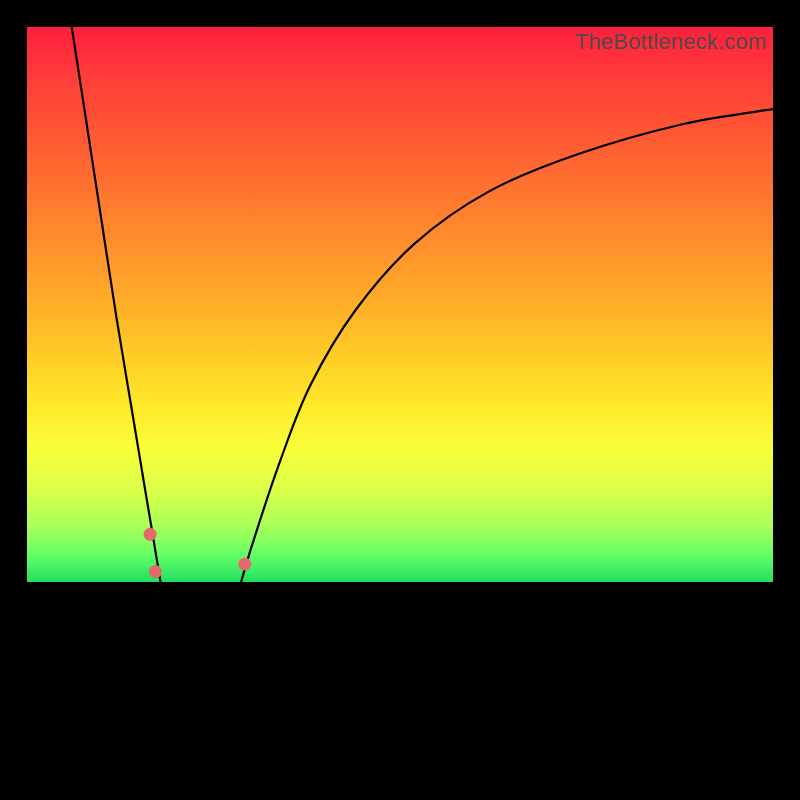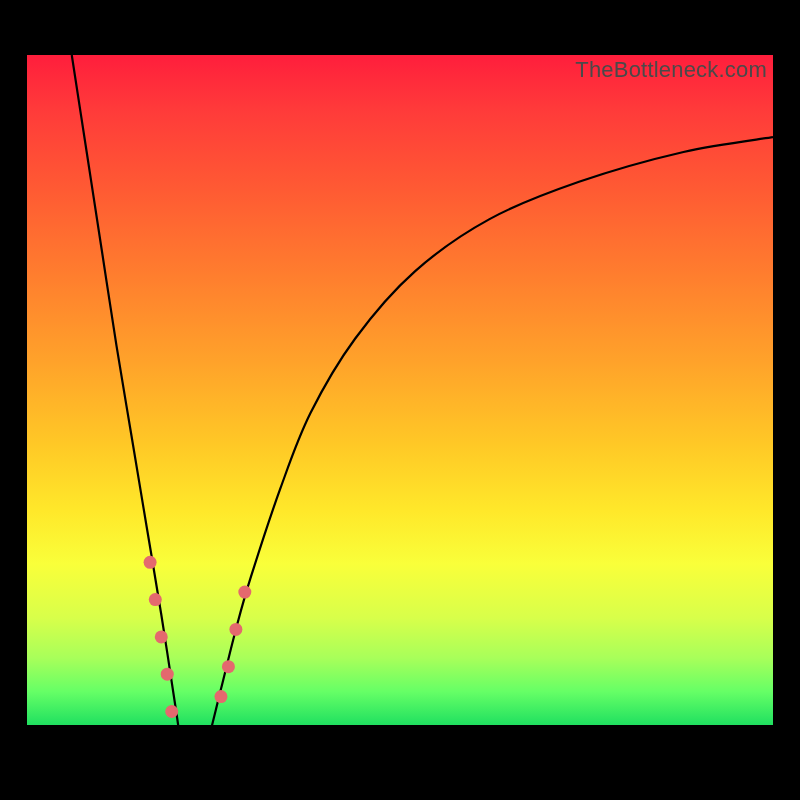--- a/index.html
+++ b/index.html
@@ -15,38 +15,37 @@
     position: absolute;
     left: 0; top: 0;
     width: 800px; height: 800px;
     background: #000;
   }
   .plot {
     position: absolute;
     left: 27px;
     top: 27px;
     width: 746px;
-    height: 670px;
+    height: 555px;
     
     background: linear-gradient(to bottom,
       #ff1e3c 0%,
       #ff3a3a 8%,
       #ff5a33 20%,
       #ff7e2e 33%,
       #ffa32a 46%,
       #ffc826 58%,
       #ffe82a 68%,
       #f9ff3a 76%,
       #d8ff4a 84%,
       #a8ff5a 90%,
       #66ff66 95%,
       #20e060 100%
     );
     overflow: hidden;
-    margin-top: 28px;
   }
   .watermark {
     position: absolute;
     top: 2px;
     right: 6px;
     color: #4a4a4a;
     font-size: 22px;
     font-weight: 500;
     letter-spacing: 0.2px;
     user-select: none;

